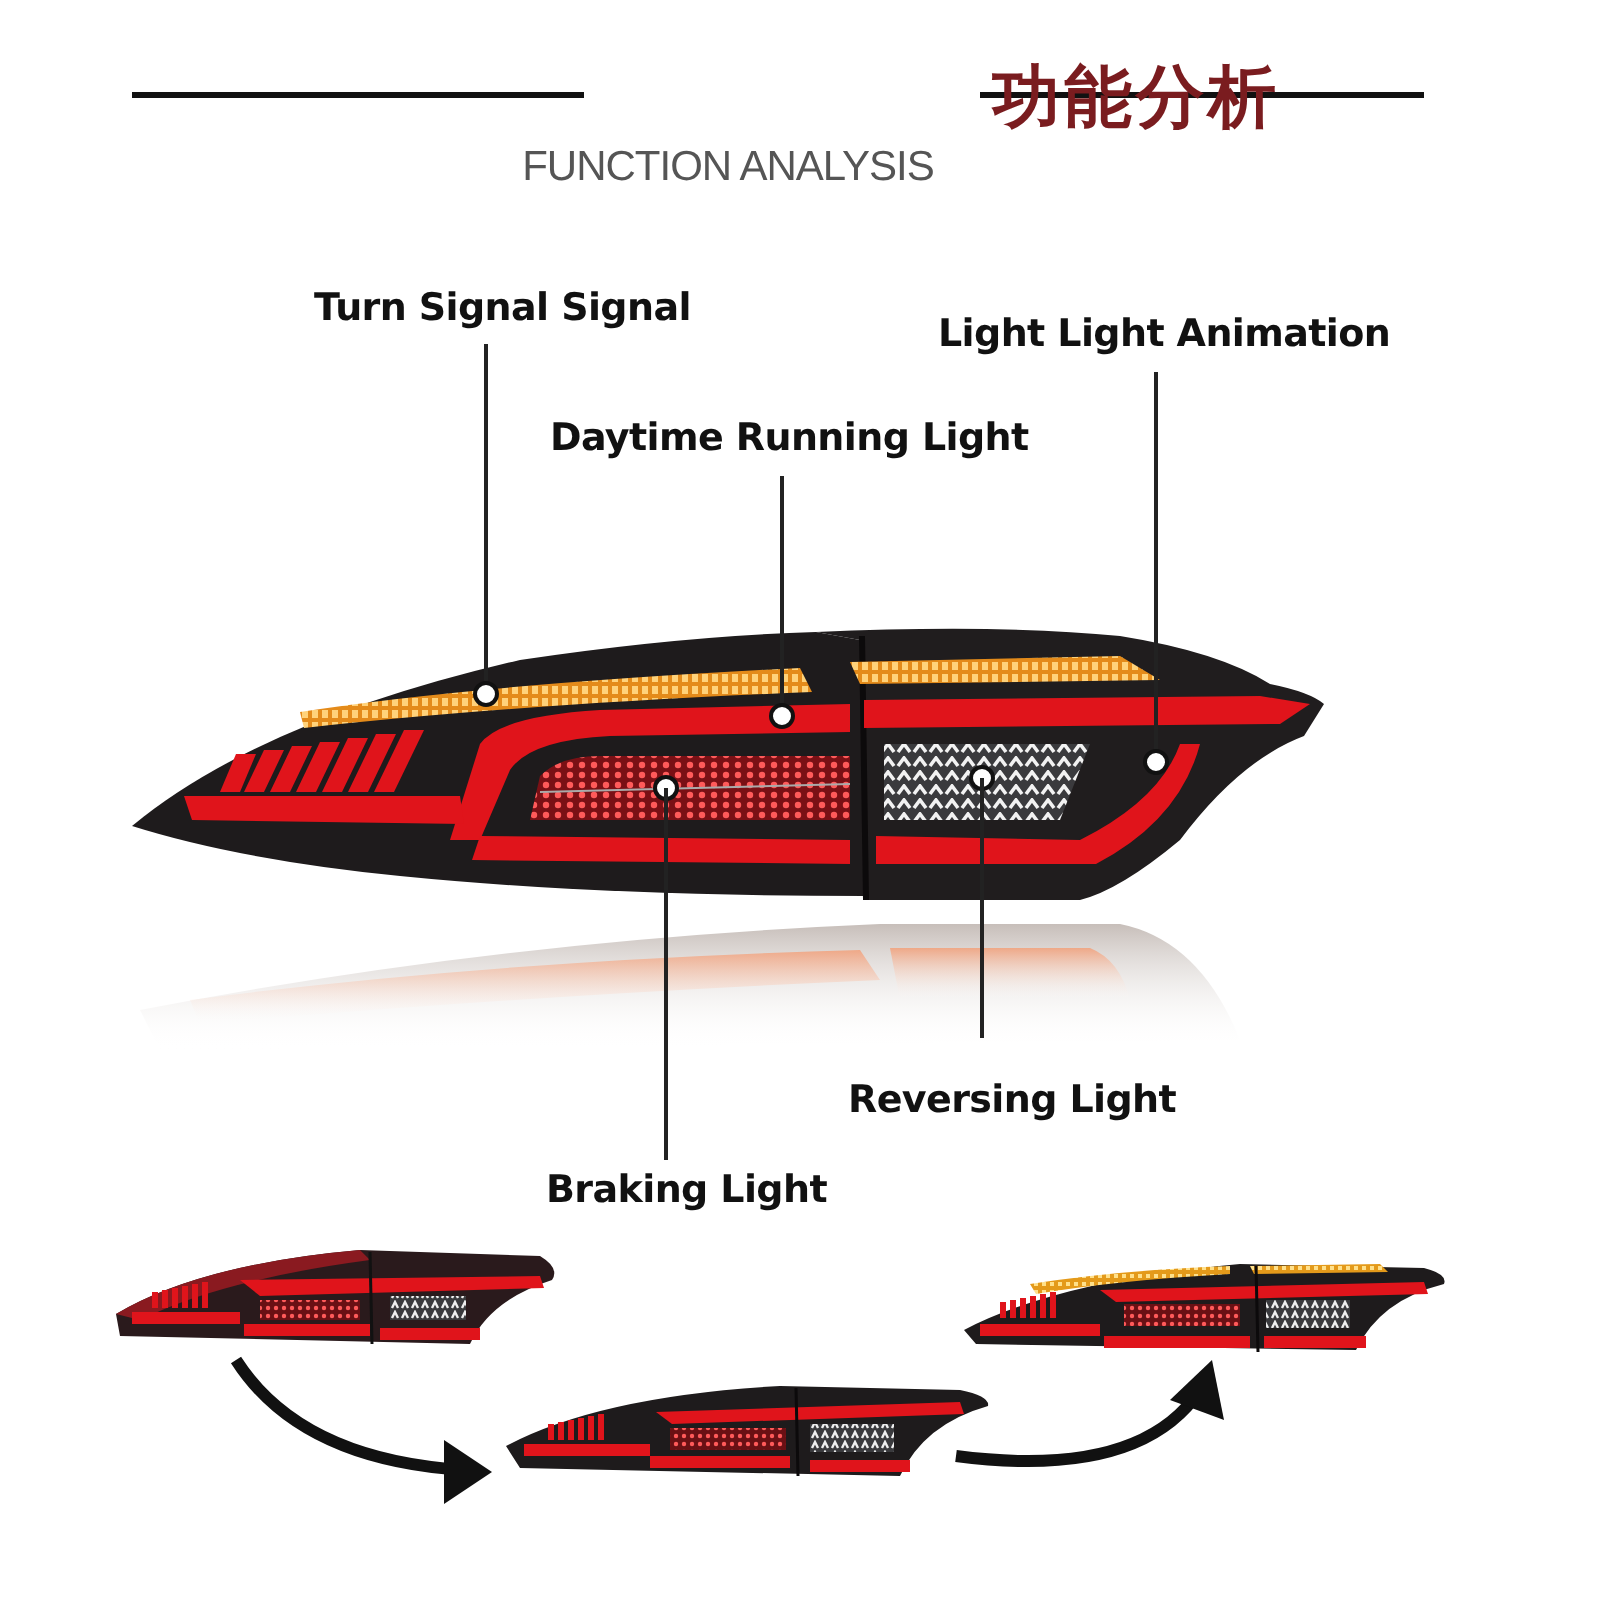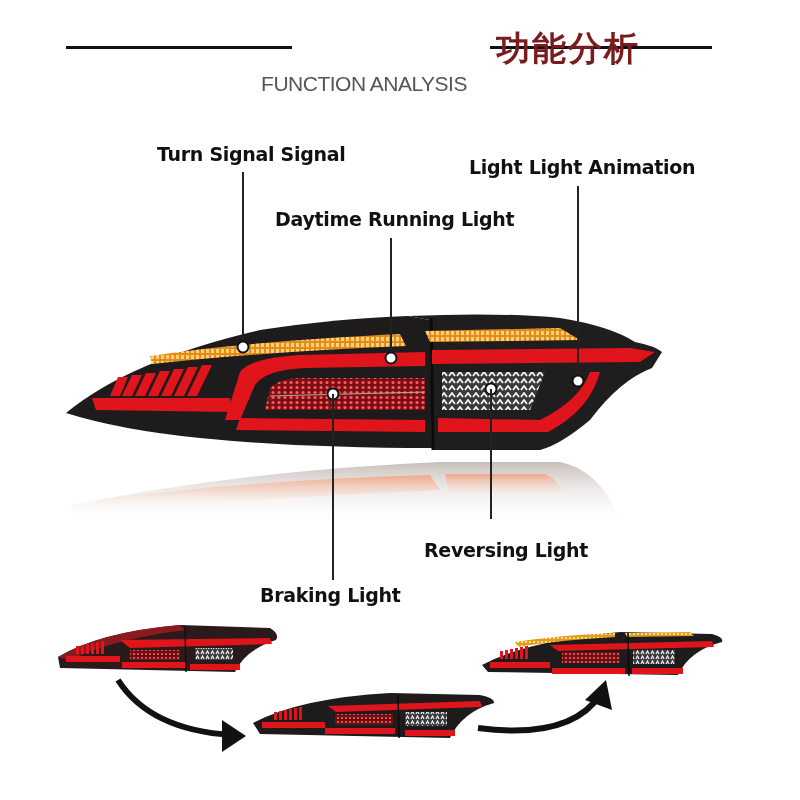--- a/index.html
+++ b/index.html
@@ -91,21 +91,21 @@
 <div class="label" style="left:469px; top:156px;">Light Light Animation</div>
 <div class="leader" style="left:577px; top:186px; height:195px;"></div>
 <div class="dot" style="left:578px; top:381px;"></div>
 
 <div class="dot" style="left:491px; top:389px;"></div>
 <div class="leader" style="left:490px; top:389px; height:130px;"></div>
 <div class="label" style="left:424px; top:523px;margin-top:16px;">Reversing Light</div>
 
 <div class="dot" style="left:333px; top:394px;"></div>
 <div class="leader" style="left:332px; top:394px; height:186px;"></div>
-<div class="label" style="left:260px; top:584px;text-align:right;">Braking Light</div>
+<div class="label" style="left:273px; top:584px;text-align:right;">Braking Light</div>
 
 <svg width="800" height="800">
   <defs>
     <pattern id="leds2" width="4" height="4" patternUnits="userSpaceOnUse">
       <rect width="4" height="4" fill="#6a1014"></rect>
       <circle cx="2" cy="2" r="1.1" fill="#ff5a5a"></circle>
     </pattern>
     <pattern id="wleds2" width="5" height="5" patternUnits="userSpaceOnUse">
       <rect width="5" height="5" fill="#3a3a3d"></rect>
       <path d="M1 4 L2.5 1 L4 4" stroke="#eee" stroke-width="1.2" fill="none"></path>

